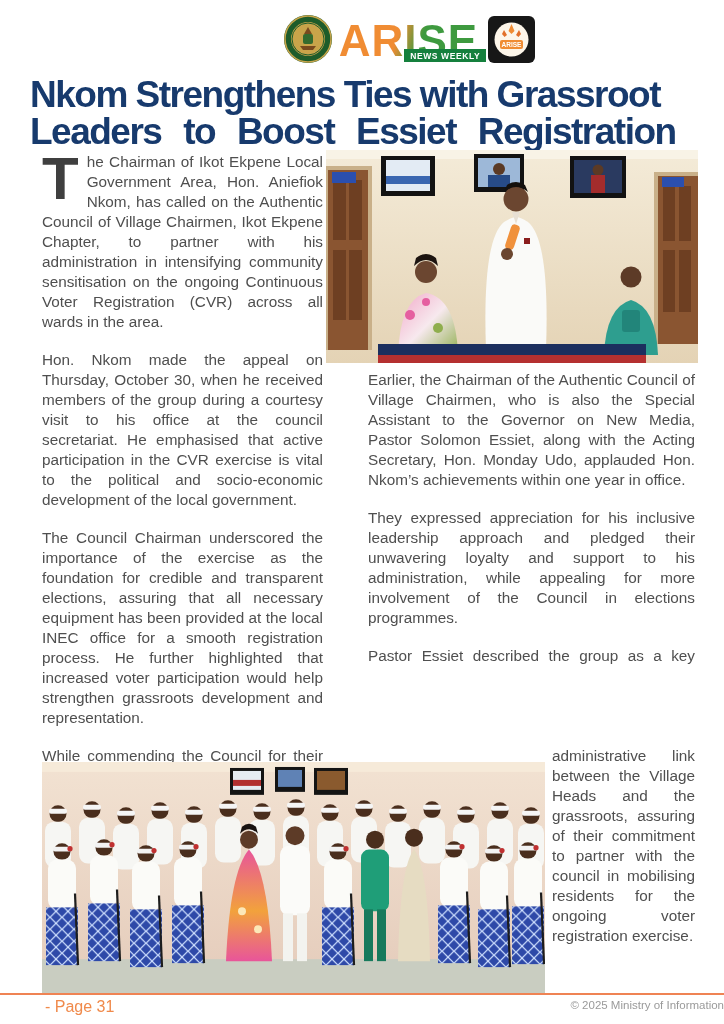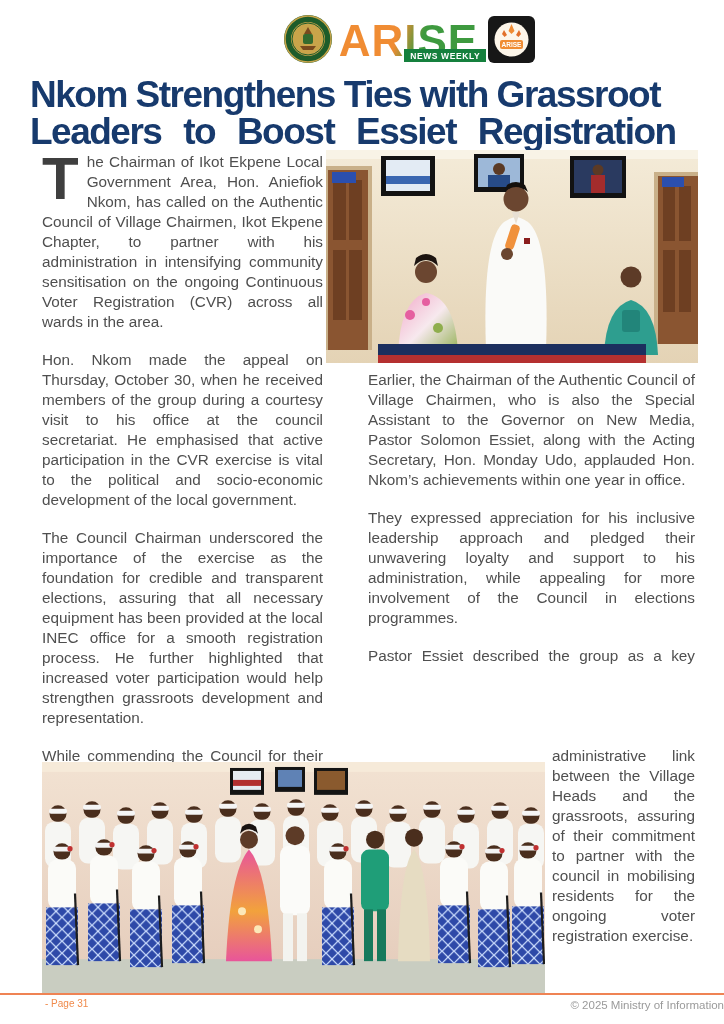--- a/index.html
+++ b/index.html
@@ -50,21 +50,21 @@
     float:left;font-size:60px;line-height:46px;font-weight:bold;
     color:#3f3f3f;padding:4px 8px 0 0;
   }
   
   .photo{position:absolute;overflow:hidden;background:#e8dcc4;}
   .photo svg{display:block;width:100%;height:100%;}
   .photo-top{left:326px;top:150px;width:372px;height:213px;}
   .photo-bottom{left:42px;top:762px;width:503px;height:231px;}
   
   .footer-line{position:absolute;left:0;top:993px;width:724px;height:2px;background:#ef8354;}
-  .page-number{position:absolute;left:45px;top:998px;font-size:10px;color:#f08a4b;}
+  .page-number{position:absolute;left:45px;top:998px;font-size:16px;color:#f08a4b;}
   .copyright{position:absolute;left:0;top:999px;width:724px;text-align:right;font-size:11.5px;color:#9a9a9a;}
 </style>
 </head>
 <body>
 
 <div class="page">
 
   <div class="masthead">
     <span>
       <svg width="50" height="50" viewBox="0 0 50 50">

